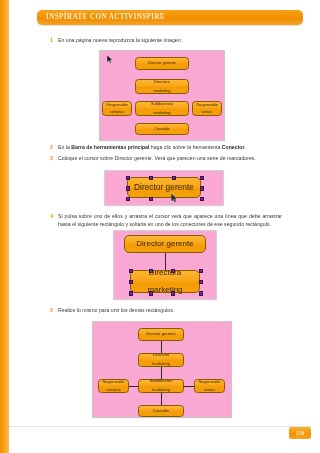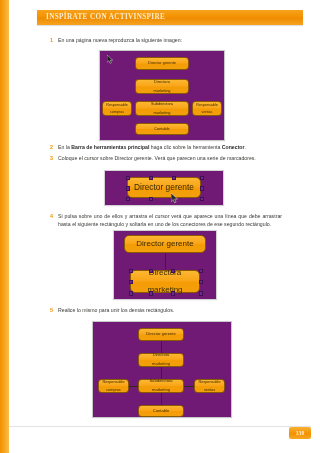--- a/index.html
+++ b/index.html
@@ -29,21 +29,21 @@
     background: linear-gradient(to right, #f29100 0%, #f7a823 55%, #fbbd4e 100%);
   }
 
   
   .header-band {
     position: absolute;
     left: 37px;
     top: 10px;
     width: 266px;
     height: 15px;
-    border-radius: 0;
+    border-radius: 5px;
     background: linear-gradient(to bottom, #f6a21d 0%, #f39200 48%, #ee8b00 52%, #f6a321 100%);
     box-shadow: 0 1px 1px rgba(0,0,0,0.12);
     overflow: hidden;
   }
   .header-title {
     position: absolute;
     left: 9px;
     top: 3px;
     font-size: 7.2px;
     letter-spacing: 0.35px;
@@ -75,21 +75,21 @@
 
   .step-1 { left: 58px; top: 35.5px; width: 220px; }
   .step-2 { left: 58px; top: 142.5px; width: 224px; }
   .step-3 { left: 58px; top: 154px; width: 224px; }
   .step-4 { left: 58px; top: 212px; width: 224px; }
   .step-5 { left: 58px; top: 306px; width: 224px; }
 
   
   .figure {
     position: absolute;
-    background: #701a75;
+    background: #f9a8d4;
     border: 0.6px solid #c9c9c9;
     box-shadow: 0 0.5px 1.5px rgba(0,0,0,0.10);
   }
   .fig-1 { left: 99px; top: 50px;  width: 124px; height: 89px; }
   .fig-2 { left: 104px; top: 170px; width: 118px; height: 34px; border-color:#d2d2d2; }
   .fig-3 { left: 113px; top: 230px; width: 102px; height: 68px; border-color:#d2d2d2; }
   .fig-4 { left: 92px;  top: 321px; width: 138px; height: 95px; }
 
   
   .node {

